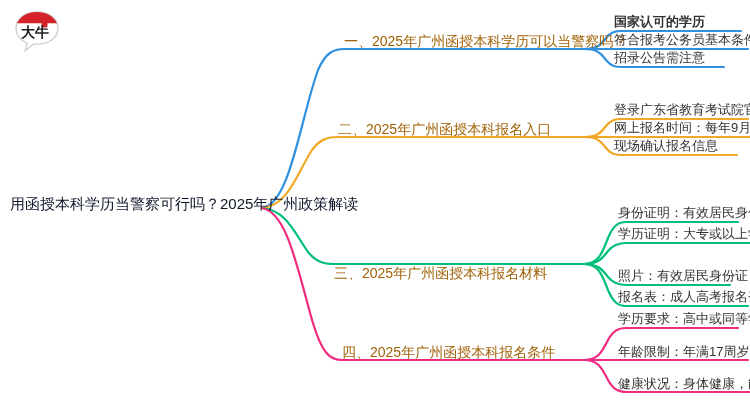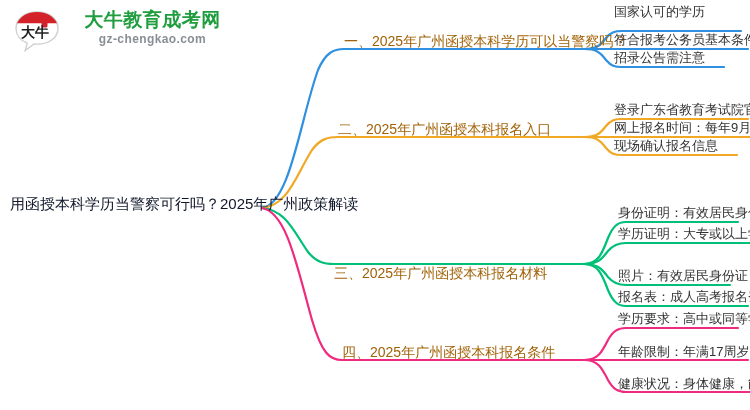--- a/index.html
+++ b/index.html
@@ -92,24 +92,20 @@
     <svg width="46" height="42" viewBox="0 0 46 42" xmlns="http://www.w3.org/2000/svg">
 
       <path d="M23 2 C10 2 2 9.5 2 18.5 C2 25 6.5 30.6 13.2 33.2 L11.2 40.5 L20 33.9 C21 34 22 34.1 23 34.1 C36 34.1 44 26.9 44 18.5 C44 9.5 36 2 23 2 Z" fill="#ffffff" stroke="#cfcfcf" stroke-width="1.4"></path>
 
       <path d="M23 2 C13.5 2 6 6.6 3.1 13.2 L42.9 13.2 C40 6.6 32.5 2 23 2 Z" fill="#d3222a"></path>
 
       <rect x="27.5" y="6.5" width="6" height="11" rx="1.6" fill="#d3222a"></rect>
       <text x="21" y="27" text-anchor="middle" font-family="'DejaVu Sans',sans-serif" font-size="14" font-weight="bold" fill="#1d1d1d">大牛</text>
     </svg>
   </div>
-  <div id="logo-text-wrap">
-    <div id="logo-title">大牛教育成考网</div>
-    <div id="logo-sub">gz-chengkao.com</div>
-  </div>
 </div>
 
 <svg id="map-svg" viewBox="0 0 750 410" xmlns="http://www.w3.org/2000/svg">
   <g fill="none" stroke-width="2.2" stroke-linecap="round">
 
     <g stroke="#2f90e0">
       <path d="M262,208 C290,205 300,120 318,70 C326,52 334,49 344,49"></path>
       <path d="M344,49 L584,49"></path>
 
       <path d="M584,49 C596,49 600,46 606,38 C611,32 615,31 622,31"></path>
@@ -150,21 +146,21 @@
       <path d="M584,360 L748,360"></path>
       <path d="M584,360 C598,360 602,368 608,380 C613,389 618,392 626,392"></path>
       <path d="M626,392 L750,392"></path>
     </g>
   </g>
 </svg>
 
 <div class="node" id="root-topic">用函授本科学历当警察可行吗？2025年广州政策解读</div>
 
 <div class="node branch-label" style="left:344px; top:34px;">一、2025年广州函授本科学历可以当警察吗？</div>
-<div class="node leaf-label" style="left:614px; top:5px;">国家认可的学历</div>
+<div class="node leaf-label" style="left:614px; top:15px;font-weight:bold;">国家认可的学历</div>
 <div class="node leaf-label" style="left:614px; top:33px;">符合报考公务员基本条件</div>
 <div class="node leaf-label" style="left:614px; top:51px;">招录公告需注意</div>
 
 <div class="node branch-label" style="left:338px; top:122px;">二、2025年广州函授本科报名入口</div>
 <div class="node leaf-label" style="left:614px; top:103px;">登录广东省教育考试院官网</div>
 <div class="node leaf-label" style="left:614px; top:121px;">网上报名时间：每年9月中旬</div>
 <div class="node leaf-label" style="left:614px; top:139px;">现场确认报名信息</div>
 
 <div class="node branch-label" style="left:334px; top:266px;">三、2025年广州函授本科报名材料</div>
 <div class="node leaf-label" style="left:618px; top:206px;">身份证明：有效居民身份证</div>

